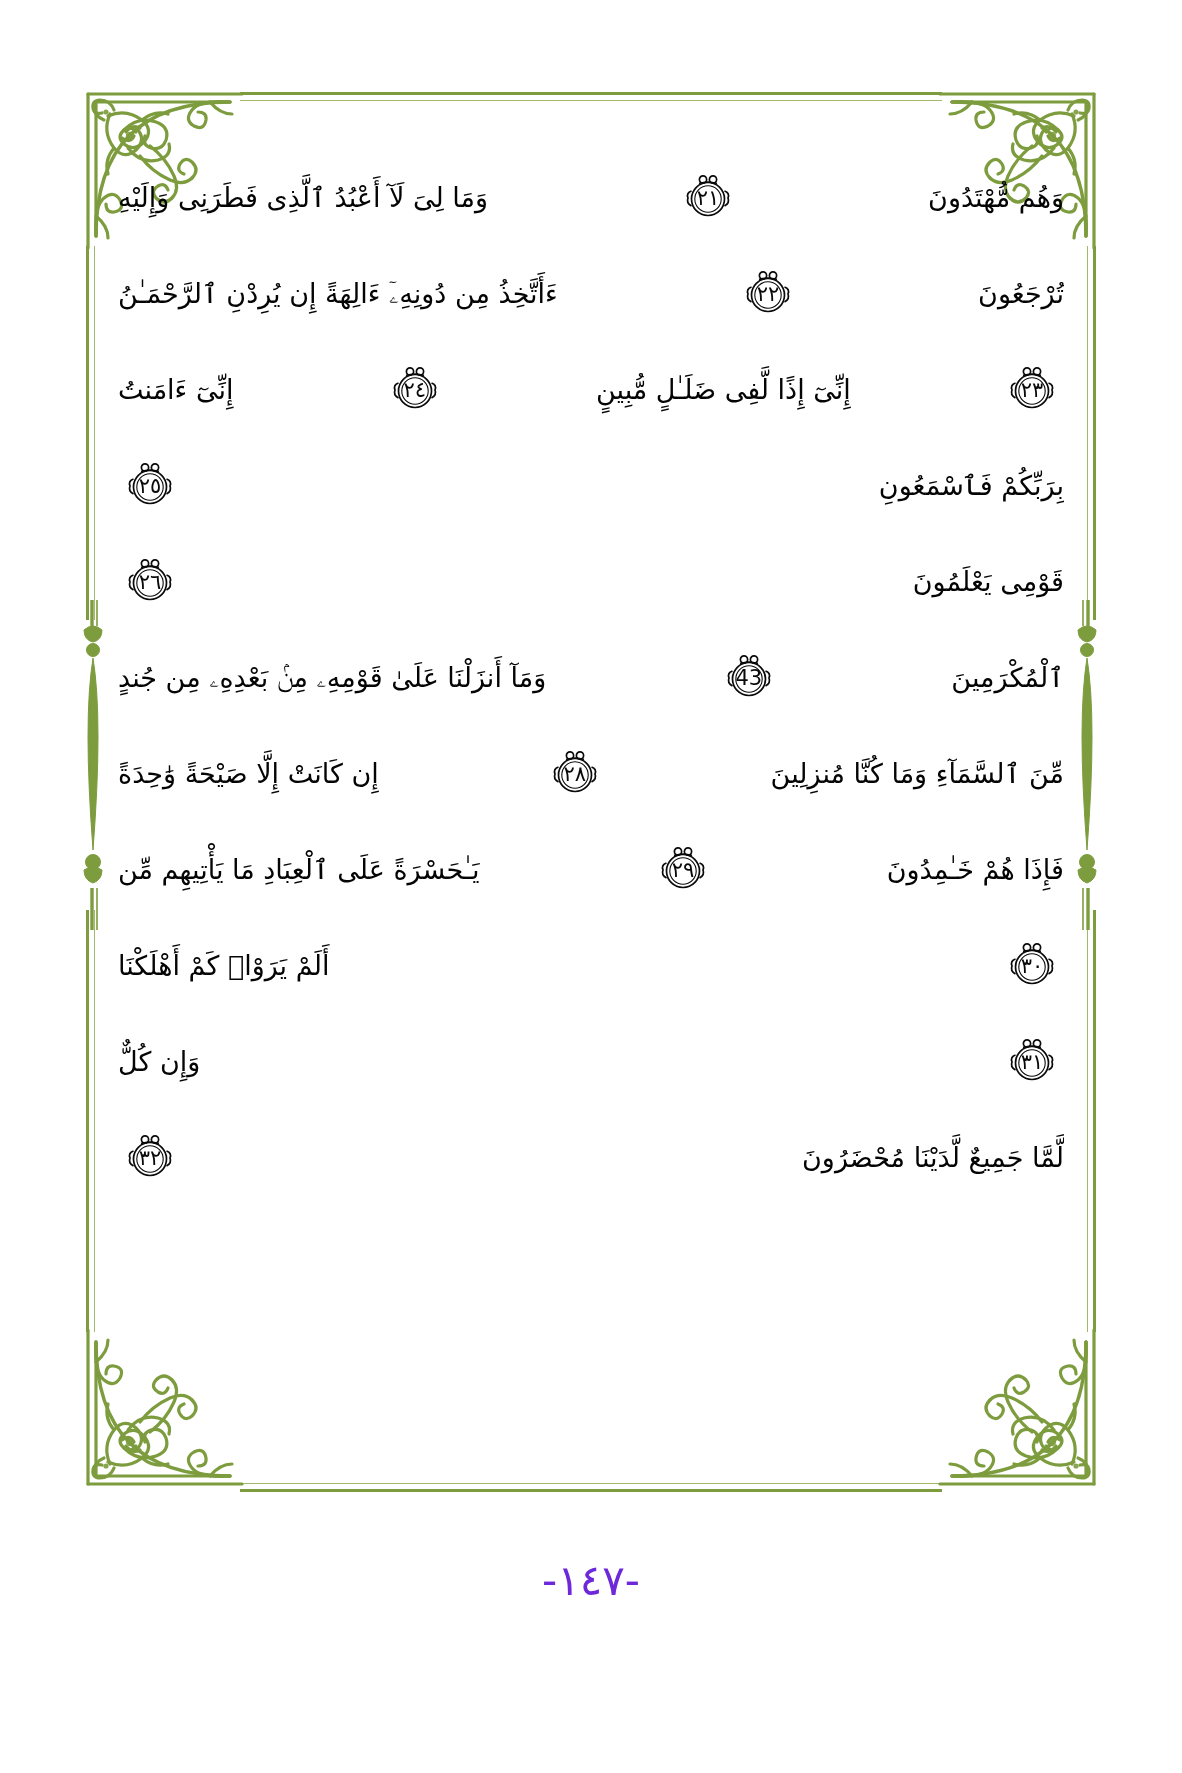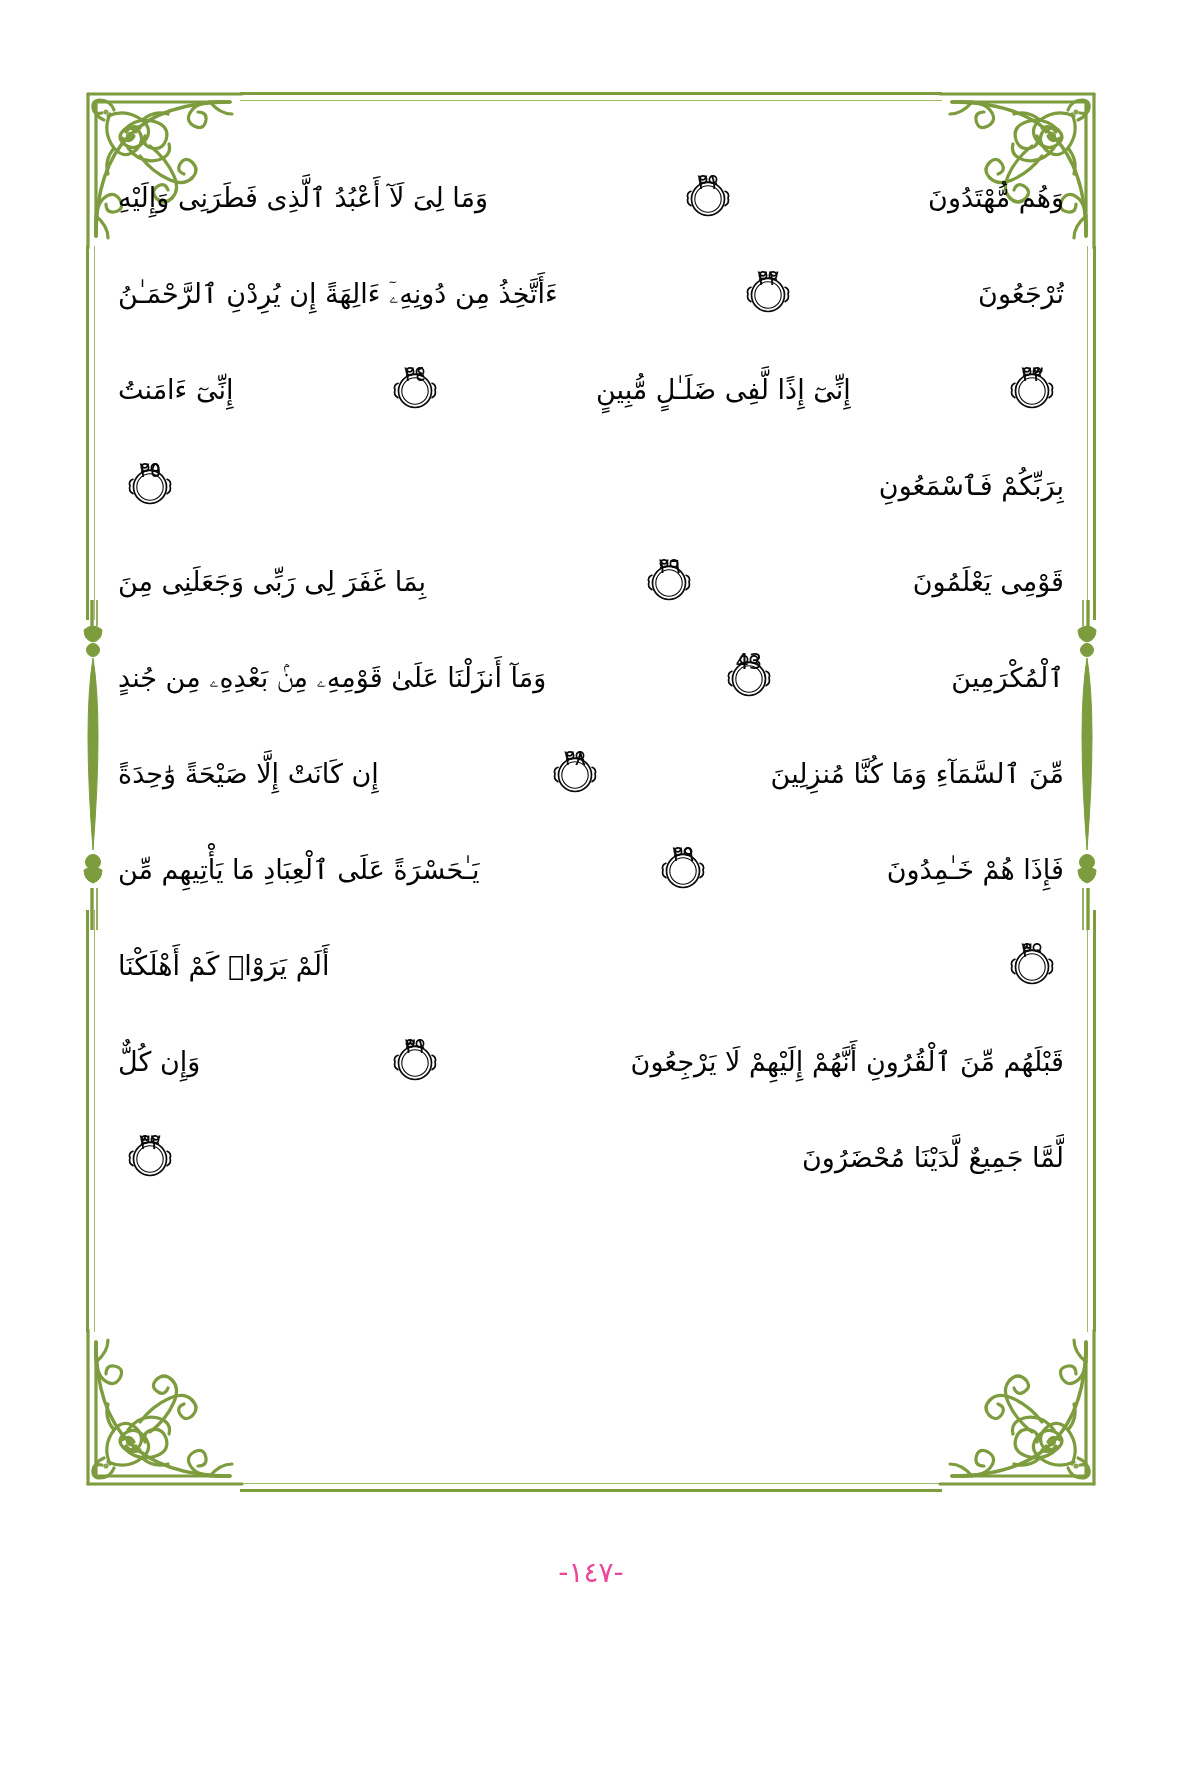--- a/index.html
+++ b/index.html
@@ -82,21 +82,21 @@
     font-weight:400;
     letter-spacing:0px;
     direction:rtl;
     unicode-bidi:isolate;
   }
 
   
   .ayah-marker{
     position:relative;
     display:inline-flex;
-    align-items:flex-start;
+    align-items:center;
     justify-content:center;
     width:52px;height:52px;
     flex:0 0 auto;
     margin:0 6px;
     vertical-align:middle;
   }
   .ayah-marker svg{
     position:absolute;
     left:0;top:0;
     width:52px;height:52px;
@@ -110,22 +110,22 @@
     direction:rtl;
     font-family:"DejaVu Sans","Liberation Sans",sans-serif;
   }
 
   
   .page-number{
     position:absolute;
     left:0;right:0;
     top:1556px;
     text-align:center;
-    font-size:28px;
-    color:#ec4899;
+    font-size:42px;
+    color:#6d28d9;
     direction:rtl;
     letter-spacing:2px;
     font-family:"DejaVu Sans","Liberation Sans",sans-serif;
   }
 </style>
 </head>
 <body>
 
 <div class="page">
 
@@ -402,21 +402,20 @@
     <circle cx="26" cy="27" r="13.2" stroke-width="1.1"></circle>
     <circle cx="21" cy="7.5" r="3.6"></circle>
     <circle cx="31" cy="7.5" r="3.6"></circle>
     <path d="M9.5 19 Q4 21 6 26 Q4 31 9.5 34"></path>
     <path d="M42.5 19 Q48 21 46 26 Q48 31 42.5 34"></path>
     <path d="M17 11.5 Q26 8.5 35 11.5"></path>
   </g>
 </svg>
           <span class="num">٢٦</span>
         </span>
-        <span class="seg">بِمَا غَفَرَ لِى رَبِّى وَجَعَلَنِى مِنَ</span>
       </div>
       <div class="ayah-line">
         <span class="seg">ٱلْمُكْرَمِينَ</span>
         <span class="ayah-marker">
           <svg viewBox="0 0 52 52" xmlns="http://www.w3.org/2000/svg">
   <g fill="none" stroke="#0a0a0a" stroke-width="1.7">
     <circle cx="26" cy="27" r="16.5"></circle>
     <circle cx="26" cy="27" r="13.2" stroke-width="1.1"></circle>
     <circle cx="21" cy="7.5" r="3.6"></circle>
     <circle cx="31" cy="7.5" r="3.6"></circle>
@@ -476,21 +475,20 @@
     <path d="M9.5 19 Q4 21 6 26 Q4 31 9.5 34"></path>
     <path d="M42.5 19 Q48 21 46 26 Q48 31 42.5 34"></path>
     <path d="M17 11.5 Q26 8.5 35 11.5"></path>
   </g>
 </svg>
           <span class="num">٣٠</span>
         </span>
         <span class="seg">أَلَمْ يَرَوْا۟ كَمْ أَهْلَكْنَا</span>
       </div>
       <div class="ayah-line">
-        <span class="seg">قَبْلَهُم مِّنَ ٱلْقُرُونِ أَنَّهُمْ إِلَيْهِمْ لَا يَرْجِعُونَ</span>
         <span class="ayah-marker">
           <svg viewBox="0 0 52 52" xmlns="http://www.w3.org/2000/svg">
   <g fill="none" stroke="#0a0a0a" stroke-width="1.7">
     <circle cx="26" cy="27" r="16.5"></circle>
     <circle cx="26" cy="27" r="13.2" stroke-width="1.1"></circle>
     <circle cx="21" cy="7.5" r="3.6"></circle>
     <circle cx="31" cy="7.5" r="3.6"></circle>
     <path d="M9.5 19 Q4 21 6 26 Q4 31 9.5 34"></path>
     <path d="M42.5 19 Q48 21 46 26 Q48 31 42.5 34"></path>
     <path d="M17 11.5 Q26 8.5 35 11.5"></path>

